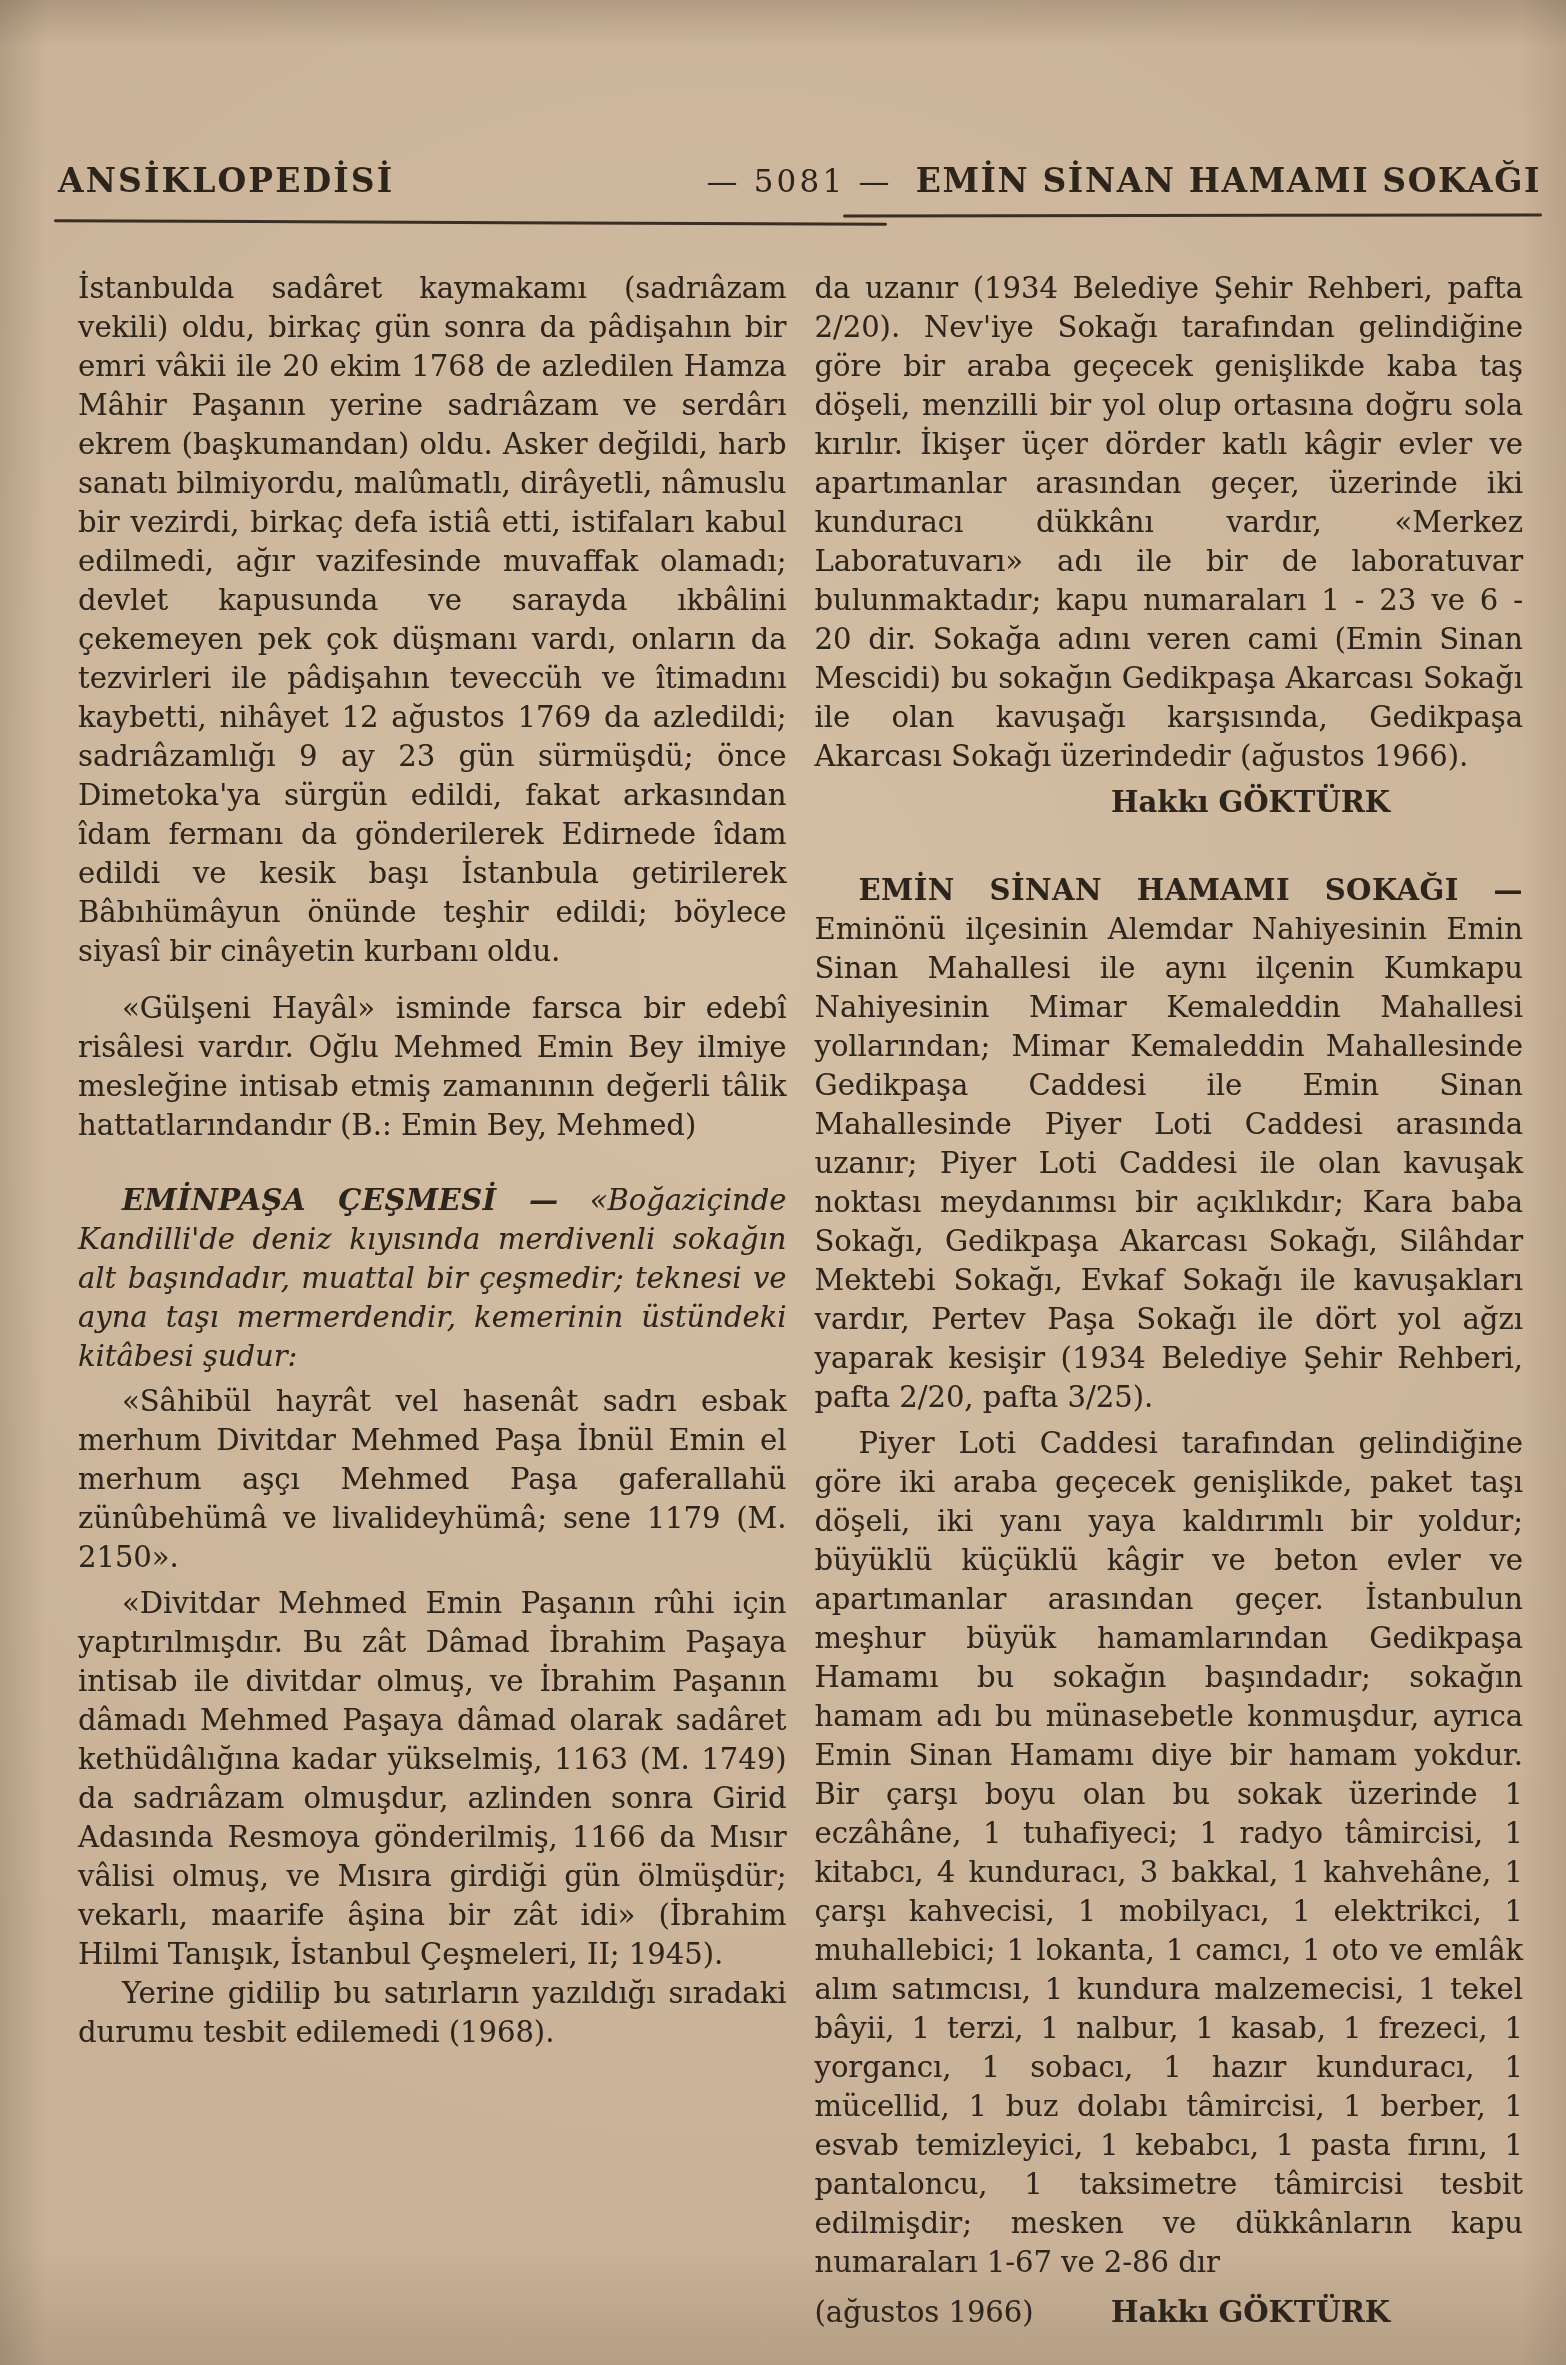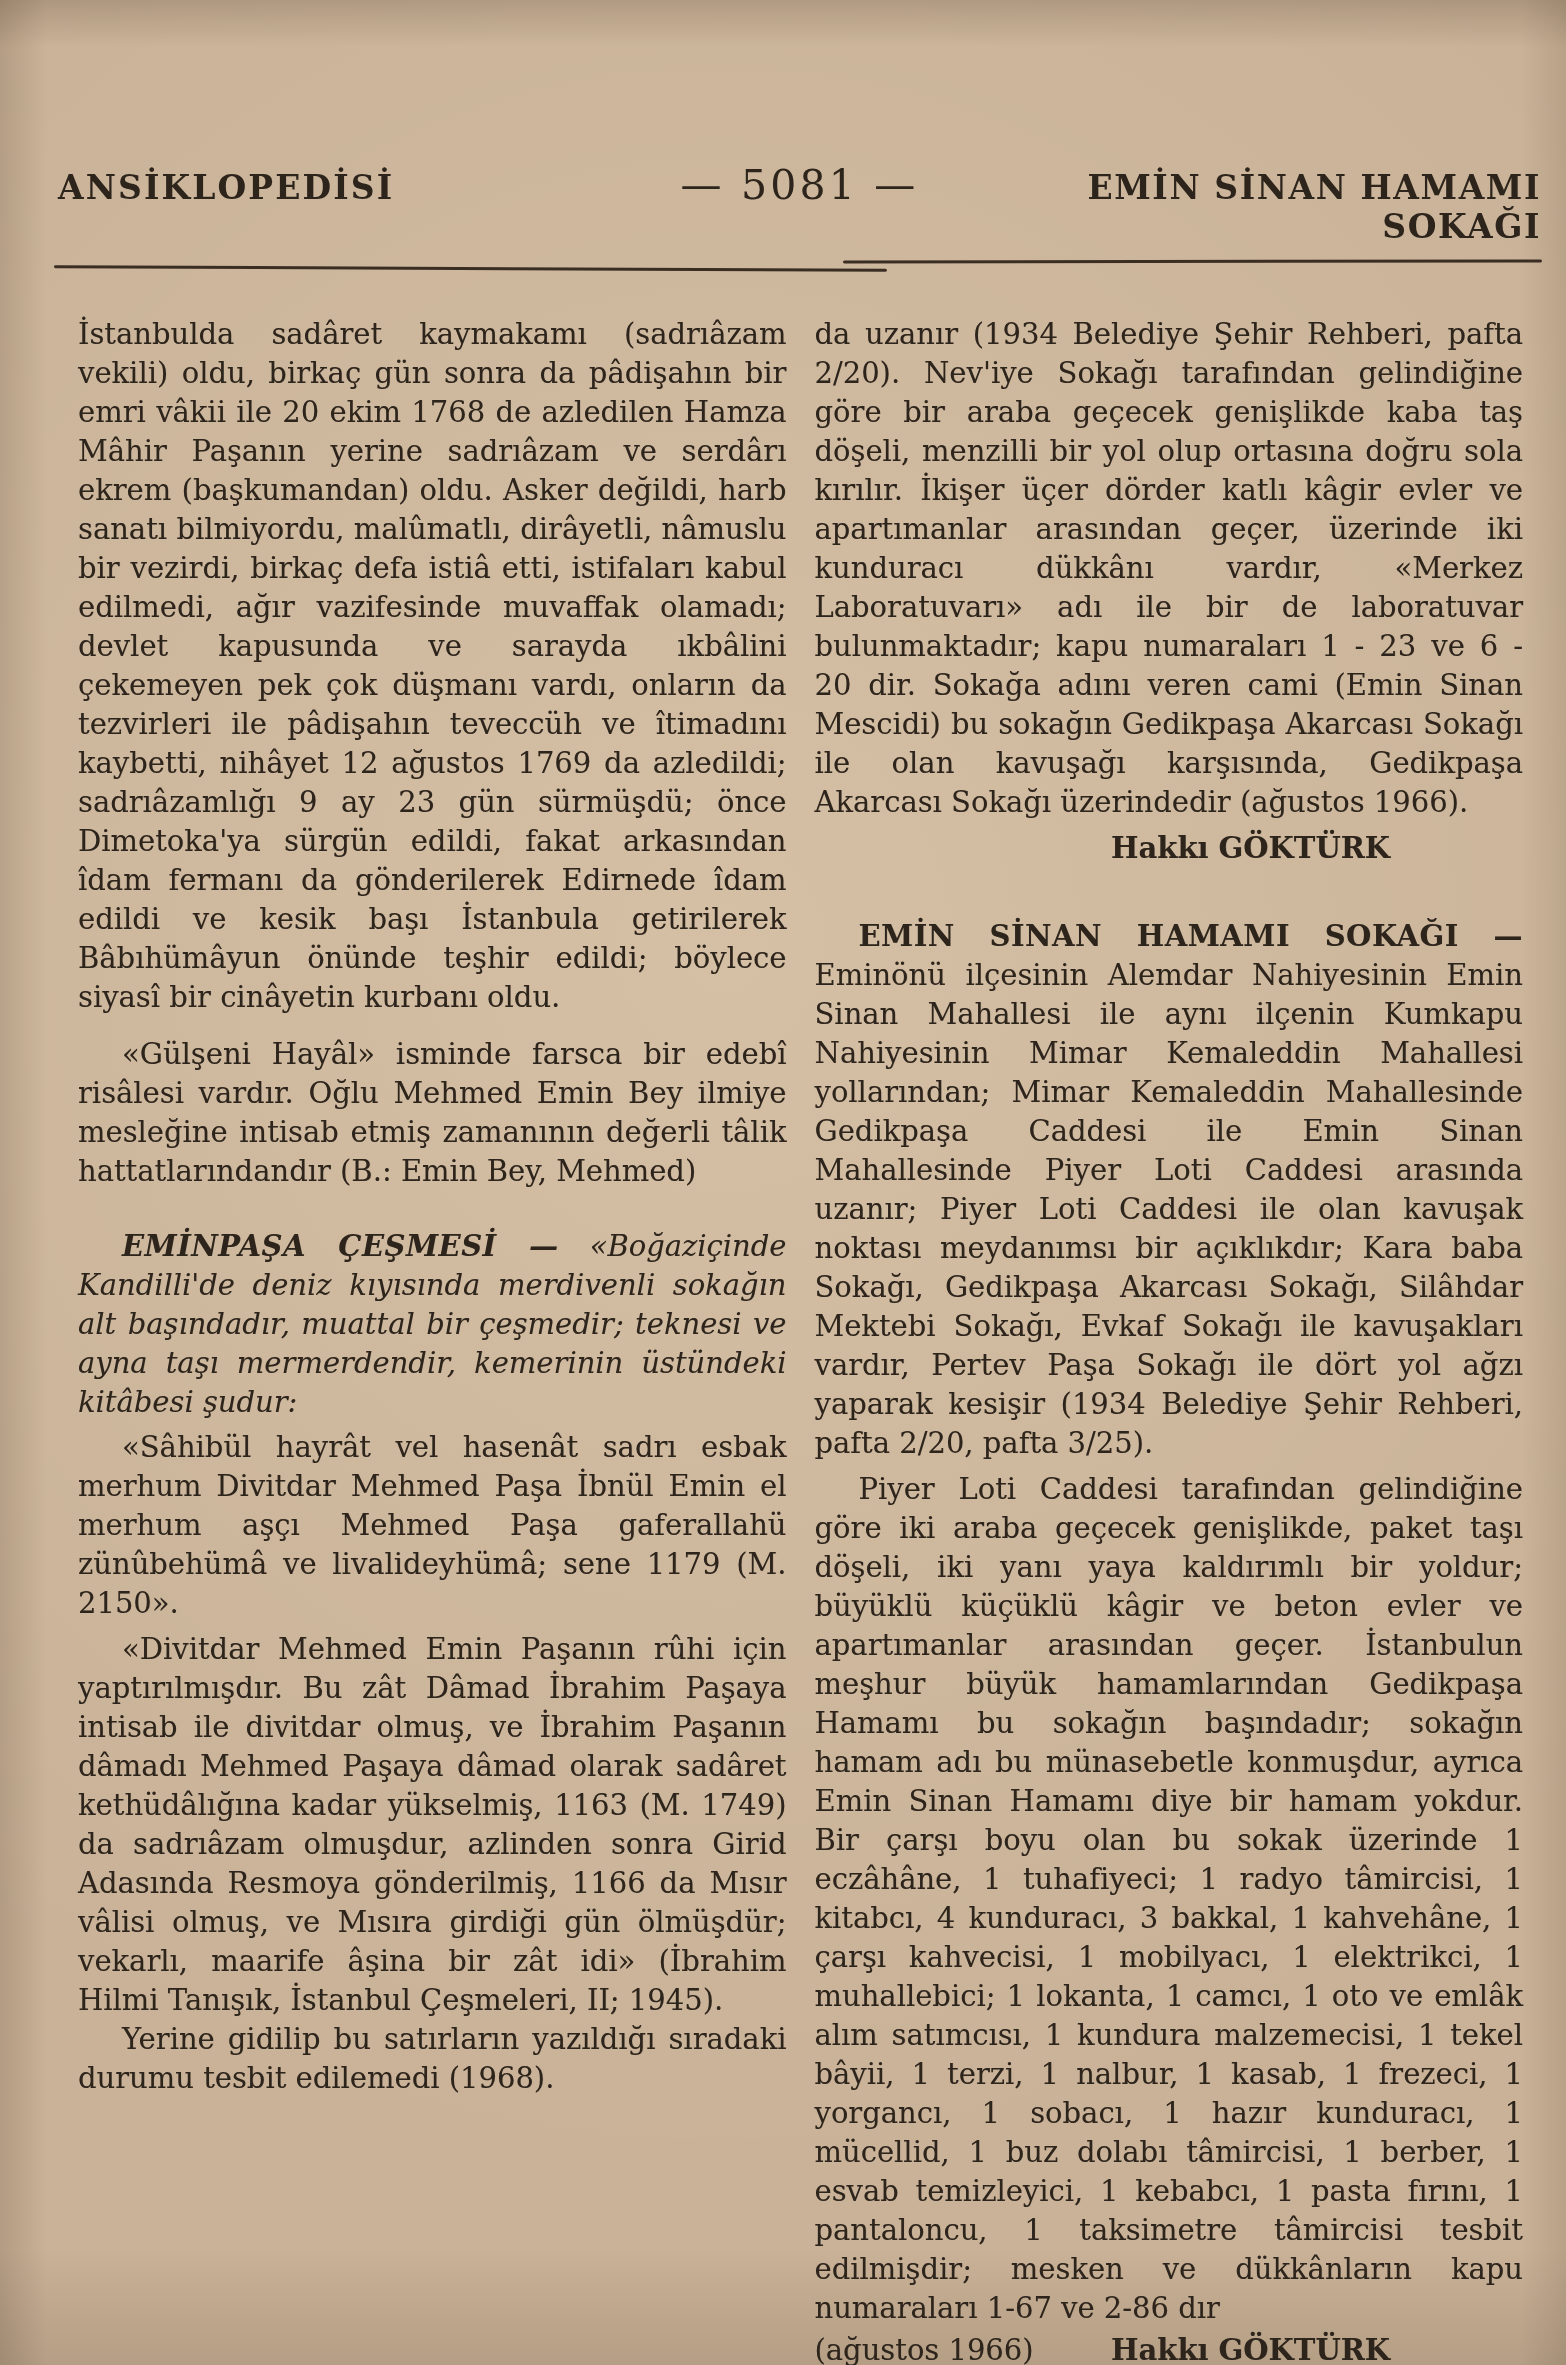--- a/index.html
+++ b/index.html
@@ -31,21 +31,21 @@
     padding:161px 26px 0 58px;
   }
   .running-header .side{flex:1;}
   .title-left{
     font-weight:bold;
     font-size:33px;
     letter-spacing:2.1px;
     text-align:left;
   }
   .page-number{
-    font-size:41px;
+    font-size:31px;
     letter-spacing:3.2px;
     text-align:center;
     flex:0 0 auto;
     padding:0 21.5px;
   }
   .title-right{
     font-weight:bold;
     font-size:33px;
     letter-spacing:1.6px;
     text-align:right;
@@ -84,21 +84,21 @@
   .signature{
     margin:7.5px 133px 0 0;
     text-align:right;
     font-weight:bold;
     text-indent:0;
   }
   .last-line{
     display:flex;
     justify-content:space-between;
     align-items:flex-start;
-    margin-top:3px;
+    margin-top:11px;
   }
   .sig-inline{font-weight:bold; margin-right:133px;}
 </style>
 </head>
 <body>
 
 <div class="page">
 
   <div class="running-header">
     <div class="side title-left">ANSİKLOPEDİSİ</div>

